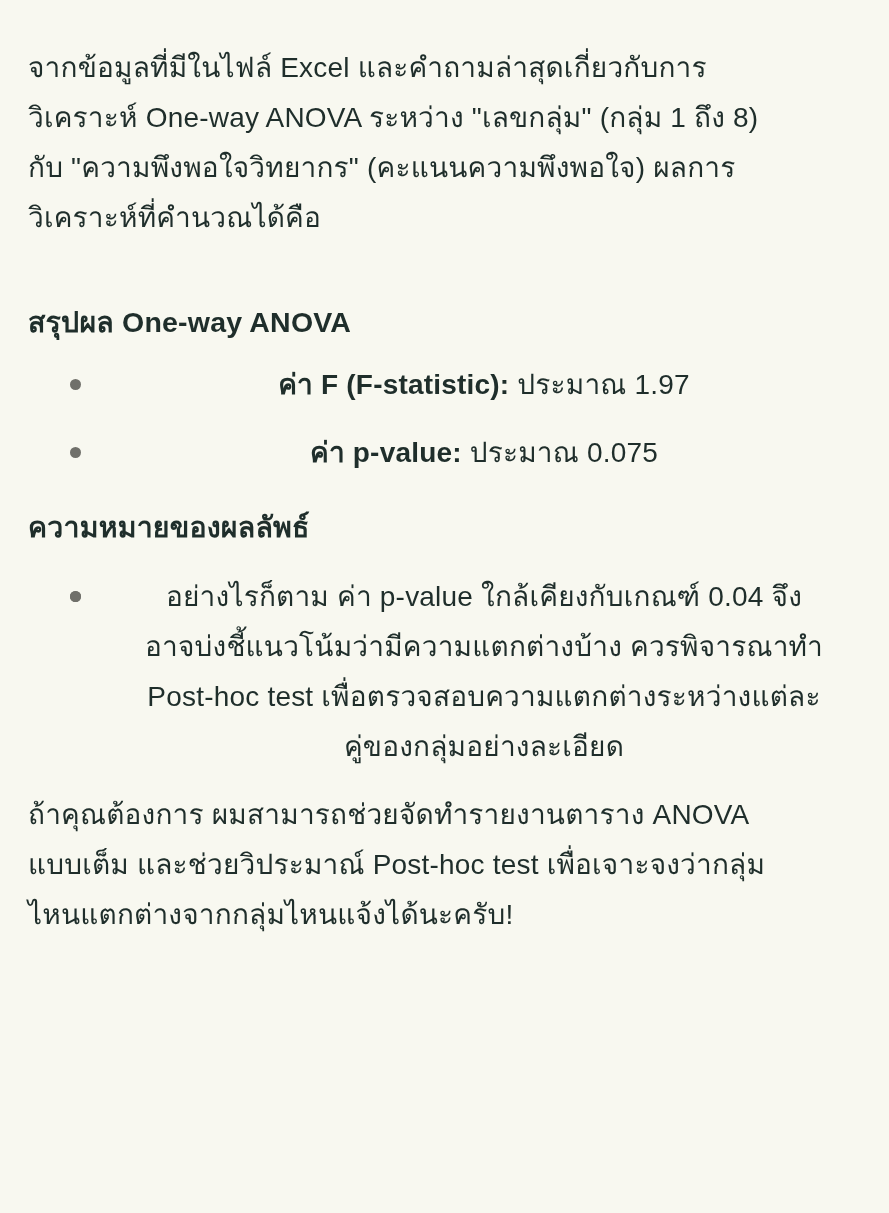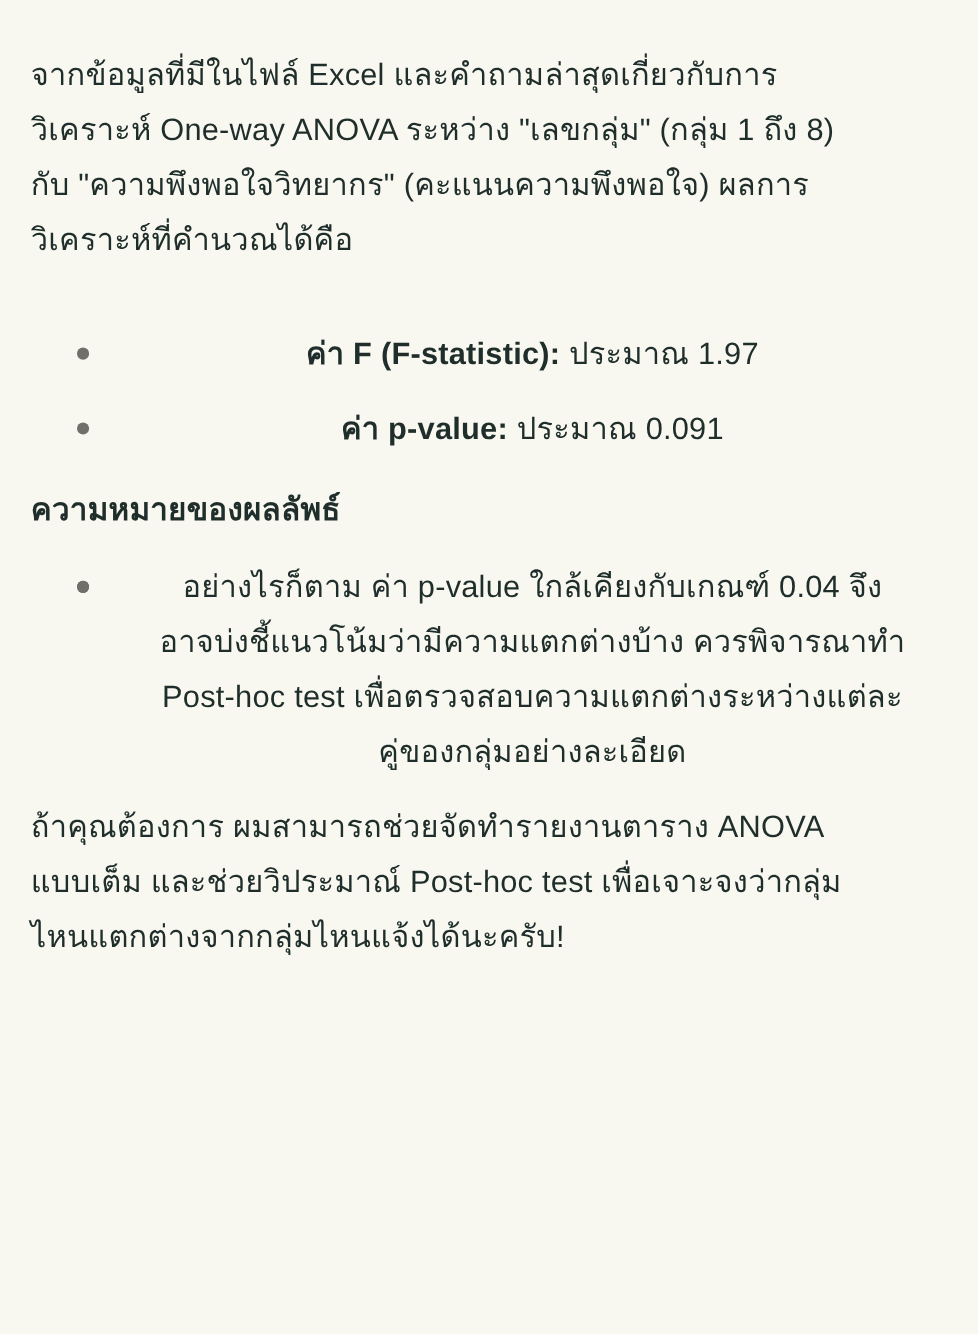--- a/index.html
+++ b/index.html
@@ -83,29 +83,30 @@
 </head>
 <body>
 
 <main class="page">
 
   <p class="para intro">จากข้อมูลที่มีในไฟล์ Excel และคำถามล่าสุดเกี่ยวกับการ
 วิเคราะห์ One-way ANOVA ระหว่าง "เลขกลุ่ม" (กลุ่ม 1 ถึง 8)
 กับ "ความพึงพอใจวิทยากร" (คะแนนความพึงพอใจ) ผลการ
 วิเคราะห์ที่คำนวณได้คือ</p>
 
+  <h2 class="section-heading heading-summary">สรุปผล One-way ANOVA</h2>
 
   <ul class="bullet-list list-summary">
     <li class="bullet-item">
       <span class="bullet-dot"></span>
       <span class="item-body"><strong class="item-label">ค่า F (F-statistic):</strong><span> ประมาณ 1.97</span></span>
     </li>
     <li class="bullet-item">
       <span class="bullet-dot"></span>
-      <span class="item-body"><strong class="item-label">ค่า p-value:</strong><span> ประมาณ 0.091</span></span>
+      <span class="item-body"><strong class="item-label">ค่า p-value:</strong><span> ประมาณ 0.075</span></span>
     </li>
   </ul>
 
   <h2 class="section-heading heading-interpretation">ความหมายของผลลัพธ์</h2>
 
   <ul class="bullet-list list-interpretation">
     <li class="bullet-item">
       <span class="bullet-dot"></span>
     </li>
     <li class="bullet-item">

